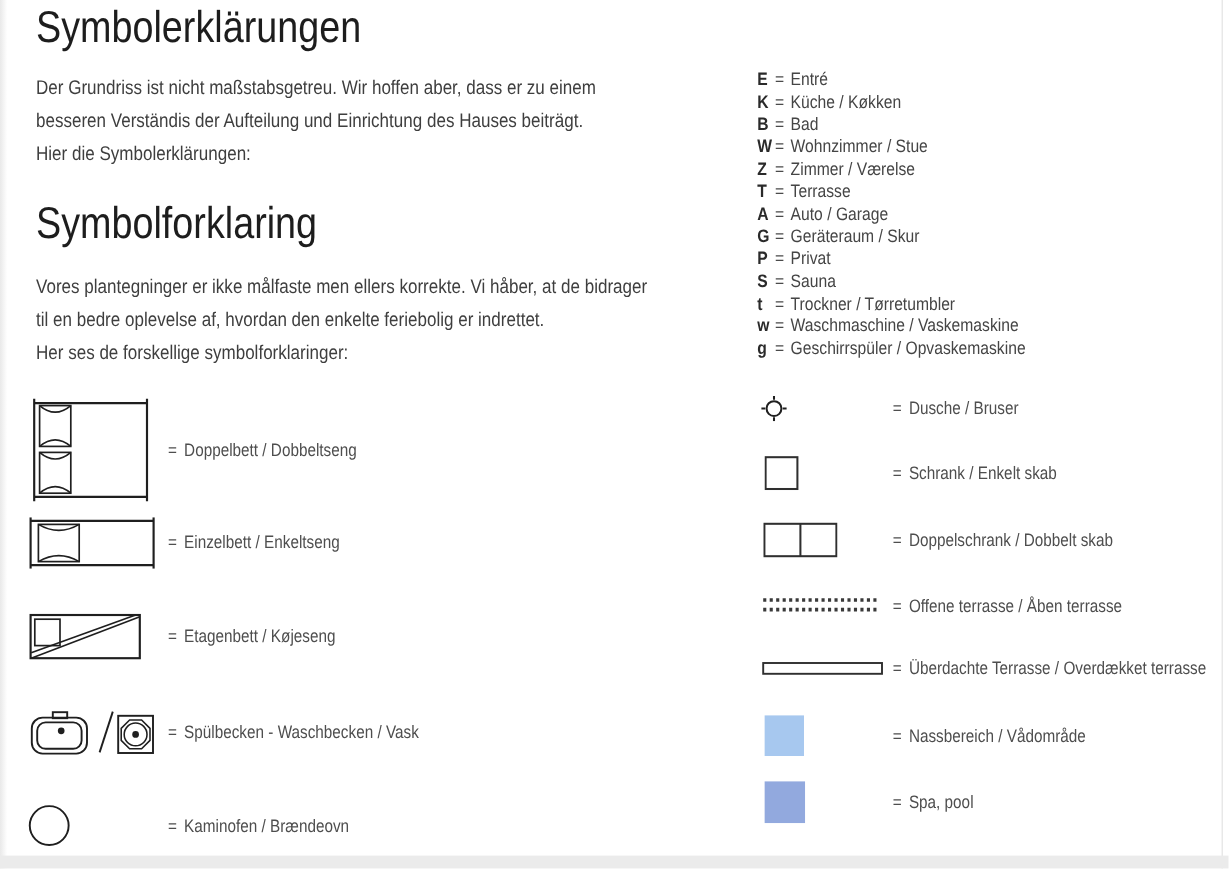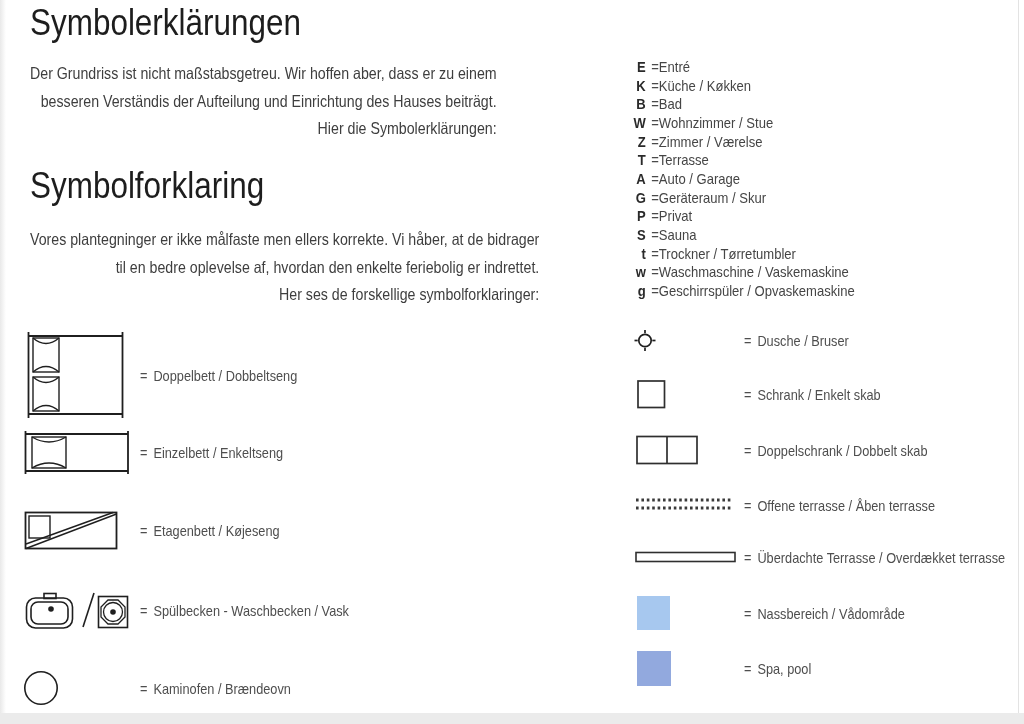--- a/index.html
+++ b/index.html
@@ -1,17 +1,17 @@
 <!DOCTYPE html>
 <html><head>
 <meta charset="utf-8">
 <style>
   html,body{margin:0;padding:0;background:#fff;}
   .page{position:relative;width:1024px;height:724px;background:#ffffff;overflow:hidden;
-        font-family:"Liberation Sans",sans-serif;text-align:right;}
+        font-family:"Liberation Sans",sans-serif;}
   
   .edge-left{position:absolute;left:0;top:0;width:6px;height:100%;
              background:linear-gradient(90deg,#e9e9e9,#ffffff);}
   .edge-right{position:absolute;left:1018px;top:0;width:1px;height:100%;background:#e3e3e3;}
   .edge-bottom{position:absolute;left:0;bottom:0;width:100%;height:11px;background:#ebebeb;}
 
   .h1{position:absolute;left:30px;font-size:37px;line-height:46px;font-weight:400;
       color:#1d1d1d;white-space:nowrap;transform:scaleX(.85);transform-origin:0 0;}
   .para{position:absolute;left:30px;font-size:16.5px;line-height:27.5px;color:#3e3e3e;
         white-space:pre-line;transform:scaleX(.86);transform-origin:0 0;}

